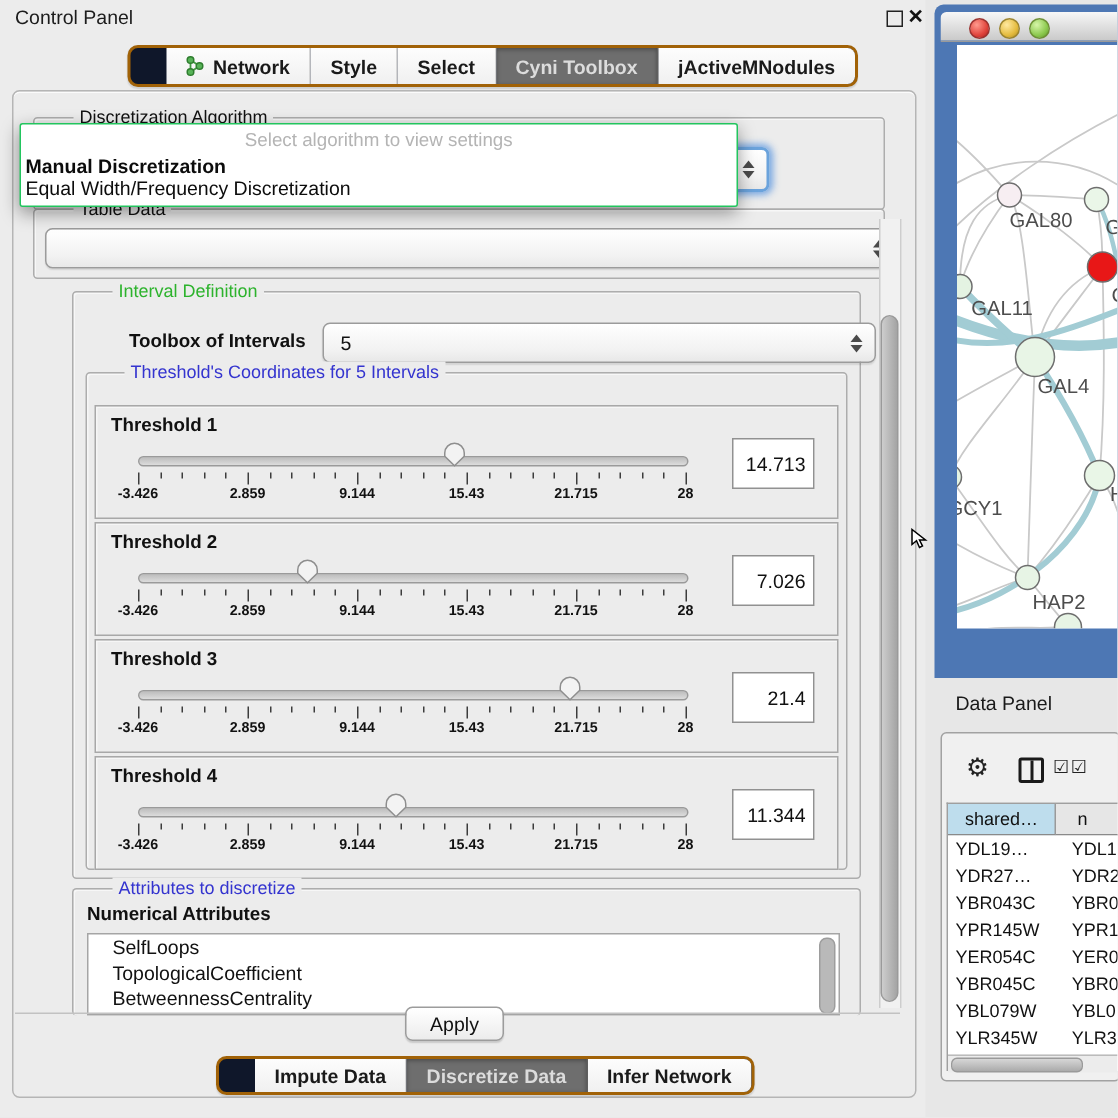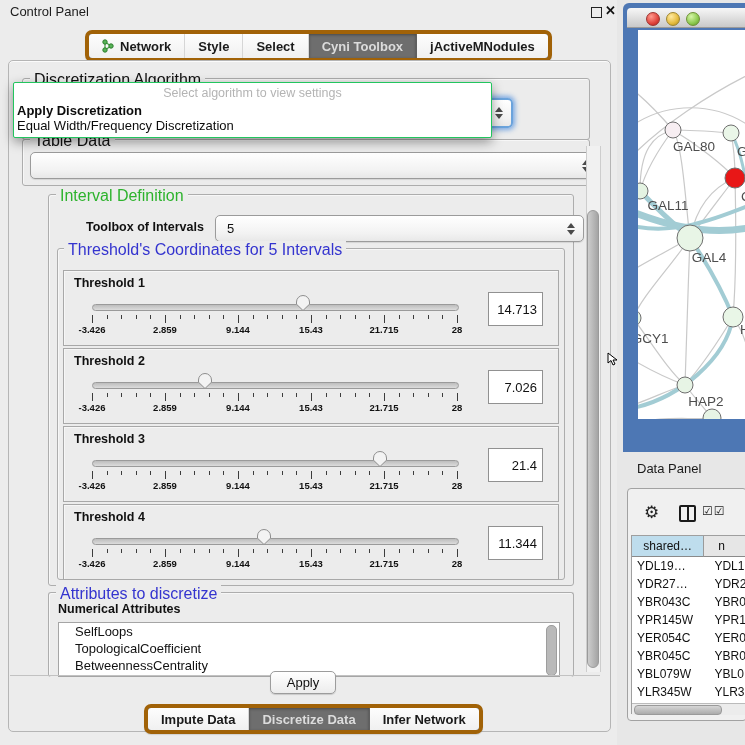--- a/index.html
+++ b/index.html
@@ -9,37 +9,37 @@
   .abs{position:absolute;}
 
   
   #control-panel{left:0;top:0;width:617px;height:745px;background:#ececec;}
   #cp-titlebar{left:0;top:0;width:617px;height:24px;}
   #cp-title{left:10px;top:4px;font-size:13px;color:#1c1c1c;}
   #float-icon{left:591px;top:7px;width:9px;height:9px;border:1.5px solid #222;background:transparent;}
   #close-icon{left:605px;top:3px;font-size:13px;font-weight:bold;color:#111;}
 
   
-  .tabbar{display:flex;background:#0f172a;border:4px solid #a16207;border-radius:7px;overflow:hidden;
-          box-shadow:0 1px 1px rgba(0,0,0,.12);}
+  .tabbar{display:flex;background:#0f172a;border:2px solid #a16207;border-radius:7px;overflow:hidden;
+          box-shadow:0 1px 1px rgba(0,0,0,.12);padding-left:24px;}
   .tab{padding:0 13px;font-size:13px;font-weight:bold;color:#1a1a1a;display:flex;align-items:center;
        border-right:1px solid #d6d6d6;background:linear-gradient(#fdfdfd,#f0f0f0);white-space:nowrap;}
   .tab:last-child{border-right:none;}
   .tab.sel{background:#6e6e6e;color:#dcdcdc;border-right-color:#5f5f5f;box-shadow:inset 0 1px 3px rgba(0,0,0,.35);}
   #top-tabbar{left:85px;top:30px;height:24px;}
   #bottom-tabbar{left:144px;top:704px;height:22px;}
   .net-icon{margin-right:6px;}
 
   #outer-box{left:8px;top:60px;width:601px;height:670px;border:1px solid #b5b5b5;border-radius:5px;
              background:#ececec;box-shadow:inset 0 1px 0 rgba(255,255,255,.8);}
 
   
   .group{position:absolute;border:1px solid #adadad;border-radius:3px;
          box-shadow:inset 1px 1px 0 rgba(255,255,255,.6);}
-  .legend{position:absolute;background:#ececec;padding:0 4px;font-size:16px;color:#111;white-space:nowrap;}
+  .legend{position:absolute;background:#ececec;padding:0 4px;font-size:12px;color:#111;white-space:nowrap;margin-left:19px;}
   .legend.green{color:#2db32d;}
   .legend.blue{color:#3434cf;}
 
   
   .combo{position:absolute;background:linear-gradient(#ffffff,#f2f2f2 70%,#e8e8e8);
          border:1px solid #9b9b9b;border-radius:5px;display:flex;align-items:center;
          font-size:13px;color:#111;padding-left:11px;box-shadow:0 1px 1px rgba(0,0,0,.1);}
   .spinner{position:absolute;right:8px;top:50%;transform:translateY(-50%);display:flex;flex-direction:column;gap:2px;}
   .spinner .up{width:0;height:0;border-left:4px solid transparent;border-right:4px solid transparent;border-bottom:5px solid #4a4a4a;}
   .spinner .dn{width:0;height:0;border-left:4px solid transparent;border-right:4px solid transparent;border-top:5px solid #4a4a4a;}
@@ -396,21 +396,21 @@
     <div class="tab sel">
         <span>Discretize Data</span>
       </div>
     <div class="tab">
         <span>Infer Network</span>
       </div>
   </div>
 
   <div id="algo-popup" class="abs">
     <div id="popup-hint" class="abs">Select algorithm to view settings</div>
-    <div id="popup-opt-0" class="popup-opt">Apply Discretization</div>
+    <div id="popup-opt-0" class="popup-opt">Manual Discretization</div>
     <div id="popup-opt-1" class="popup-opt">Equal Width/Frequency Discretization</div>
   </div>
 </div>
 
 <div id="net-window" class="abs"></div>
 <div id="net-titlebar" class="abs">
   <div id="light-red" class="light"></div>
   <div id="light-yellow" class="light"></div>
   <div id="light-green" class="light"></div>
 </div>

